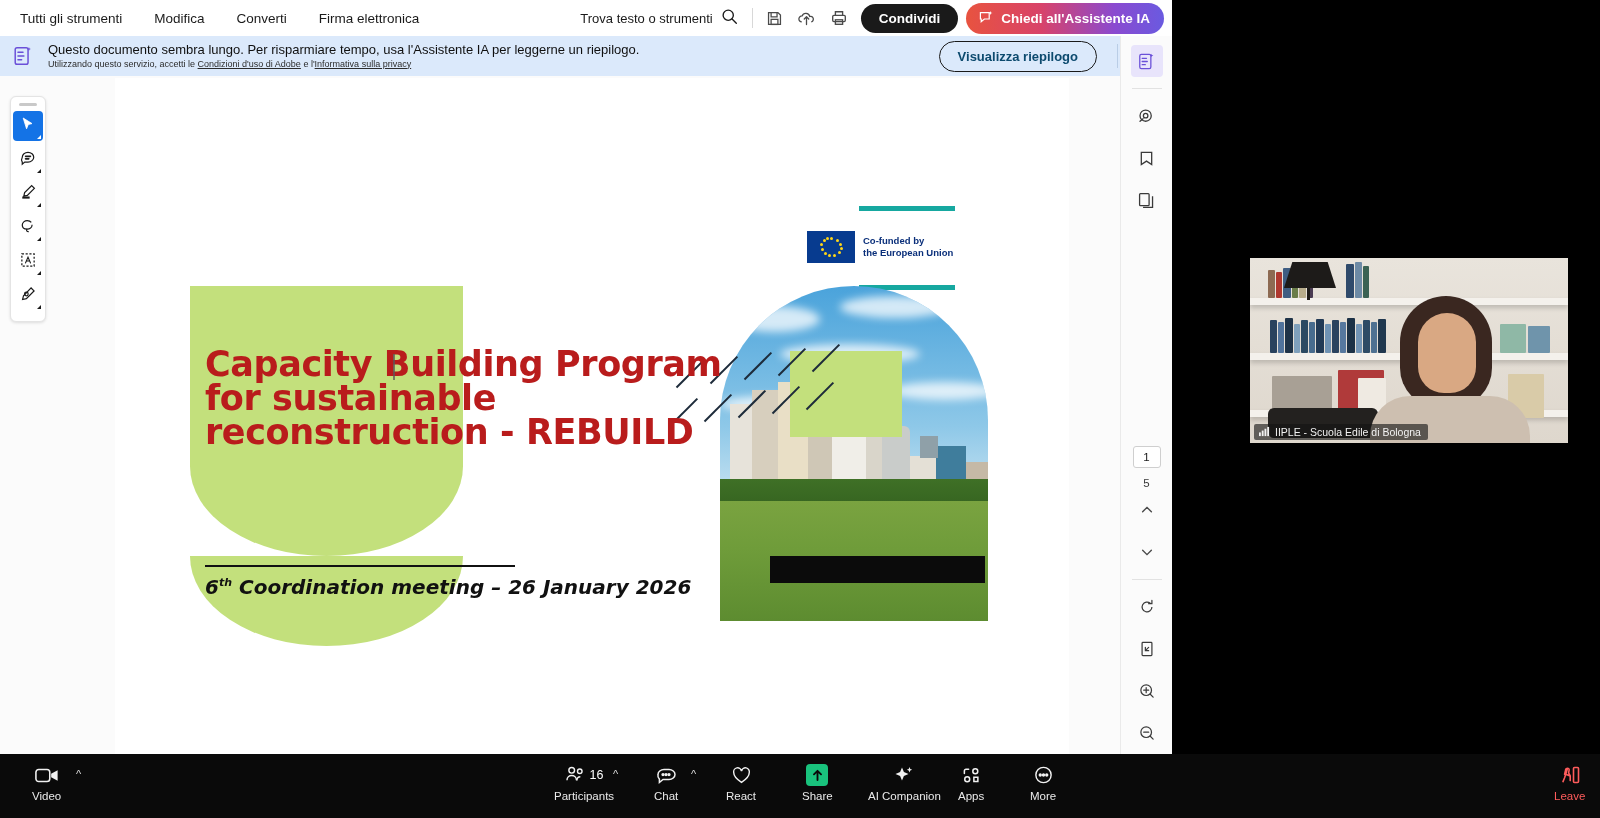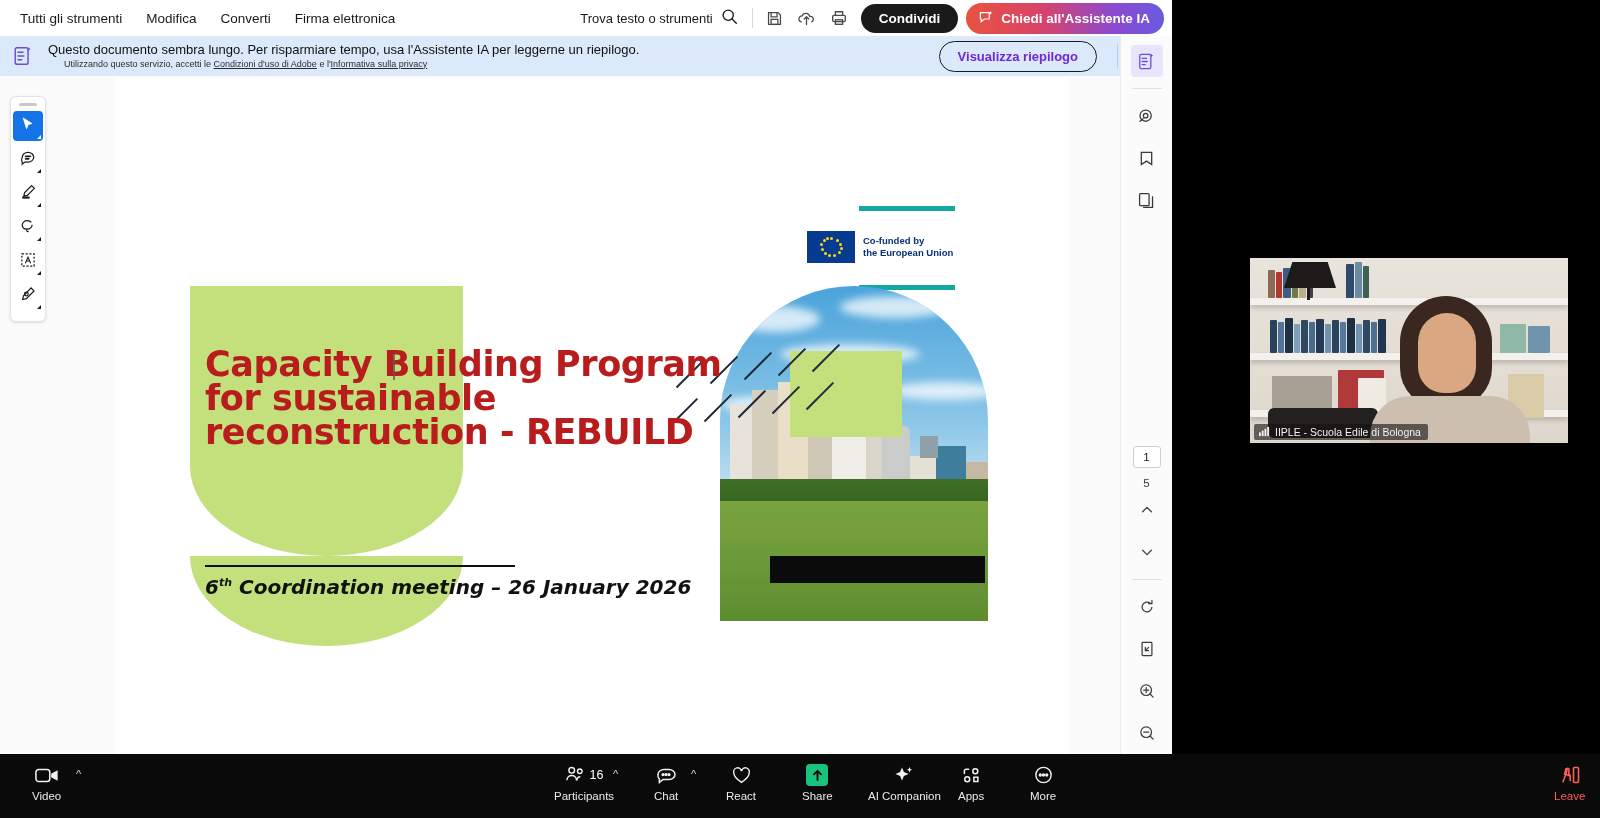--- a/index.html
+++ b/index.html
@@ -15,21 +15,21 @@
   .acrobat {
     position: absolute; left: 0; top: 0; width: 1172px; height: 754px;
     background: #fbfbfb; overflow: hidden;
   }
 
   
   .topbar {
     position: absolute; left: 0; top: 0; width: 1172px; height: 36px;
     background: #ffffff; display: flex; align-items: center;
   }
-  .menu-items { display: flex; align-items: center; gap: 0px; padding-left: 8px; }
+  .menu-items { display: flex; align-items: center; gap: 8px; padding-left: 8px; }
   .menu-item {
     font-size: 13.5px; color: #1a1a1a; padding: 6px 12px; border-radius: 4px;
     white-space: nowrap; cursor: pointer;
   }
 
   .topbar-right {
     position: absolute; right: 0; top: 0; height: 36px;
     display: flex; align-items: center; gap: 0px; padding-right: 8px;
   }
   .find-box { display: flex; align-items: center; gap: 8px; padding: 0 8px; cursor: pointer; }
@@ -51,26 +51,26 @@
   }
 
   
   .banner {
     position: absolute; left: 0; top: 36px; width: 1172px; height: 40px;
     background: #dbe9fb; display: flex; align-items: center; padding: 0 12px;
   }
   .banner-icon { width: 22px; height: 22px; margin-right: 14px; flex: 0 0 auto; }
   .banner-text-wrap { display: flex; flex-direction: column; justify-content: space-between; }
   .banner-title { font-size: 13px; color: #101010; font-weight: 400; line-height: 15px; }
-  .banner-sub { font-size: 9px; color: #2c2c2c; line-height: 13px; margin-top: 1px; margin-left: 16px; }
+  .banner-sub { font-size: 9px; color: #2c2c2c; line-height: 13px; margin-top: 1px; }
   .banner-sub a { color: #2c2c2c; text-decoration: underline; }
   .banner-right { margin-left: auto; display: flex; align-items: center; gap: 2px; }
   .btn-summary {
     border: 1.6px solid #1a1a1a; border-radius: 16px; background: #dbe9fb;
-    font-size: 13px; font-weight: 700; color: #6d28d9; padding: 7px 18px; cursor: pointer;
+    font-size: 13px; font-weight: 700; color: #0c4a6e; padding: 7px 18px; cursor: pointer;
     white-space: nowrap;
   }
   .banner-sep { width: 1px; height: 24px; background: #b9cde6; margin: 0 14px 0 18px; }
   .banner-close {
     width: 26px; height: 26px; display: flex; align-items: center; justify-content: center;
     font-size: 17px; color: #1a1a1a; cursor: pointer; border-radius: 4px;
   }
 
   
   .toolrail {

